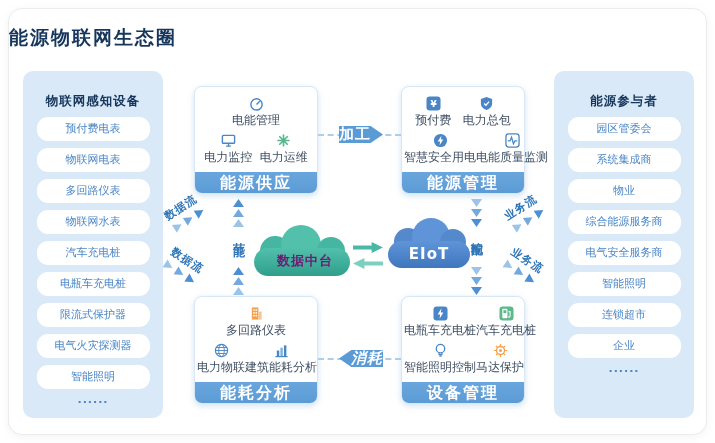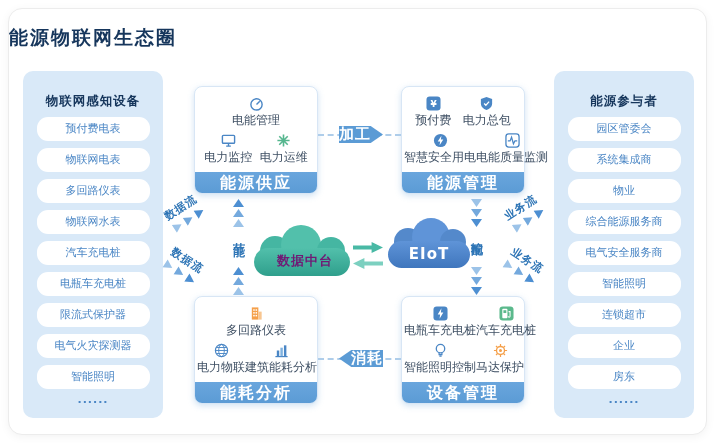--- a/index.html
+++ b/index.html
@@ -50,21 +50,21 @@
                   font-weight:bold; font-size:15px; letter-spacing:1px; }
   .xarrow { position:absolute; width:30px; height:11px; background:#49b9a5;
             clip-path:polygon(0 32%, 62% 32%, 62% 0, 100% 50%, 62% 100%, 62% 68%, 0 68%); }
   .xarrow.lt { transform:rotate(180deg); background:#7cd0c0; }
 
   
   .dash-h { position:absolute; width:83px; border-top:2px dashed #aecdea; }
   .harrow { position:absolute; width:44px; height:17px; background:#5b9bd5; color:#fff; font-size:15px;
             font-weight:bold; line-height:17px; text-align:right; letter-spacing:1px; }
   .harrow.rt { clip-path:polygon(0 0, 72% 0, 100% 50%, 72% 100%, 0 100%); padding-right:12px; }
-  .harrow.lt { clip-path:polygon(28% 0, 100% 0, 100% 100%, 28% 100%, 0 50%); padding-left:12px; }
+  .harrow.lt { clip-path:polygon(28% 0, 100% 0, 100% 100%, 28% 100%, 0 50%); padding-left:12px;font-style:italic; }
 
   
   .chev { width:11px; height:8px; }
   .chev.up { clip-path:polygon(50% 0,100% 100%,0 100%); }
   .chev.down { clip-path:polygon(0 0,100% 0,50% 100%); }
   .chev.rt { width:9px; height:10px; clip-path:polygon(0 0,100% 50%,0 100%); }
   .chev-col { position:absolute; display:flex; flex-direction:column; gap:2px; align-items:center; }
   .chev-col.cu .chev:nth-child(1){background:#4d8fd2}.chev-col.cu .chev:nth-child(2){background:#74a9dd}.chev-col.cu .chev:nth-child(3){background:#9cc3e8}
   .chev-col.cd .chev:nth-child(1){background:#9cc3e8}.chev-col.cd .chev:nth-child(2){background:#74a9dd}.chev-col.cd .chev:nth-child(3){background:#4d8fd2}
   .vlabel { position:absolute; writing-mode:vertical-rl; text-orientation:upright; font-size:12px;
@@ -100,21 +100,20 @@
   <div class="side-panel right">
     <div class="panel-title">能源参与者</div>
     <div class="pill">园区管委会</div>
     <div class="pill">系统集成商</div>
     <div class="pill">物业</div>
     <div class="pill">综合能源服务商</div>
     <div class="pill">电气安全服务商</div>
     <div class="pill">智能照明</div>
     <div class="pill">连锁超市</div>
     <div class="pill">企业</div>
-    <div class="pill">房东</div>
     <div class="pill dots">······</div>
   </div>
 
   <div class="flow-box" style="left:185px; top:77px;">
     <div class="box-content">
       <div class="feature">
         <svg class="fi" viewBox="0 0 16 16">
             <circle cx="8" cy="9" r="6" fill="none" stroke="#4a86c5" stroke-width="1.5"></circle>
             <path d="M8 9L11.5 5.5" stroke="#4a86c5" stroke-width="1.5" fill="none"></path>
           </svg>

